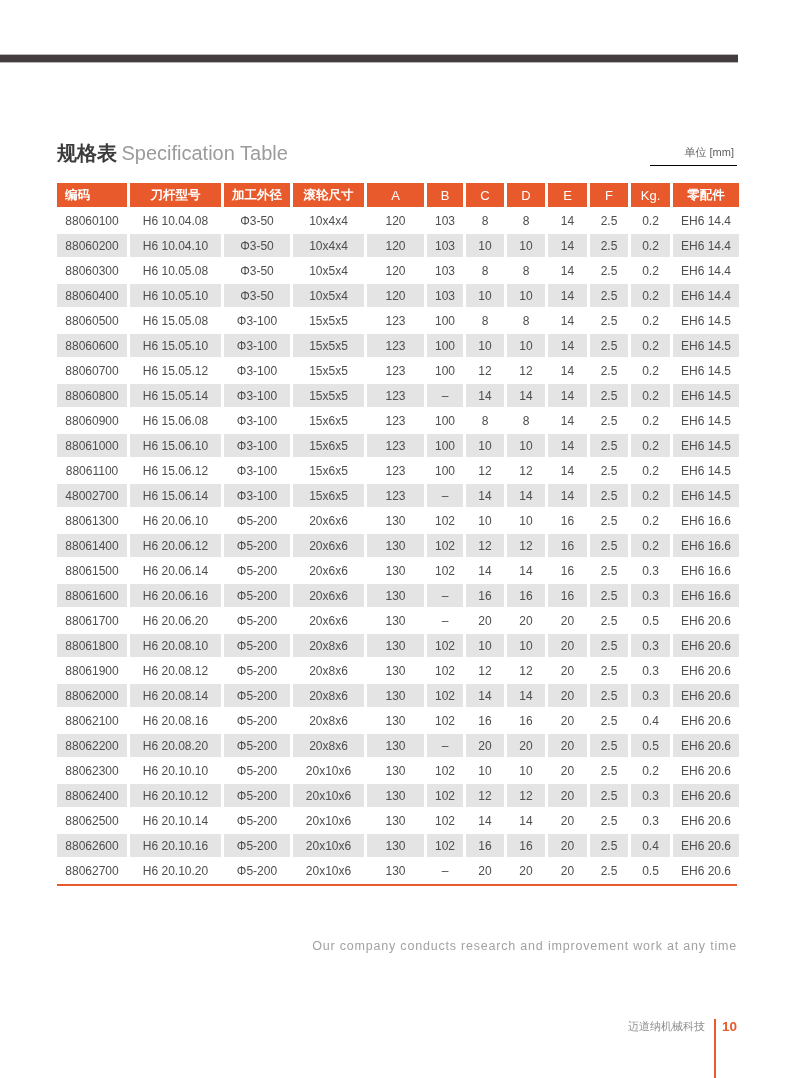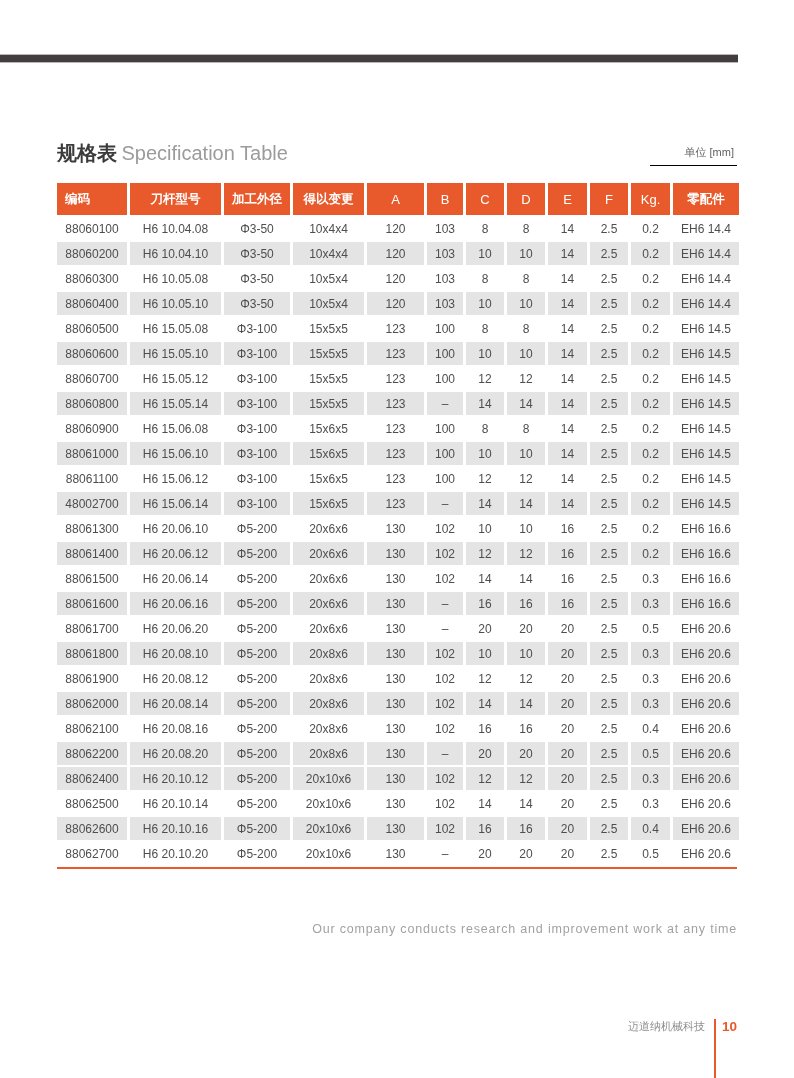--- a/index.html
+++ b/index.html
@@ -32,21 +32,21 @@
     border-bottom:1px solid #000000;
   }
   
   table.spec{
     table-layout:fixed;
     width:686px;margin:15px 0 0 -3px;
     border-collapse:separate;border-spacing:3px 2px;
   }
   table.spec th{
     background:#e8592b;color:#ffffff;
-    height:32px;font-size:13px;font-weight:400;
+    height:24px;font-size:13px;font-weight:400;
     text-align:center;padding:0;overflow:hidden;white-space:nowrap;
   }
   table.spec th.cjk{font-weight:700;font-size:12.5px;}
   table.spec th.first{text-align:left;padding-left:8px;}
   table.spec td{
     height:23px;font-size:12px;color:#4e4e4e;
     text-align:center;padding:0;overflow:hidden;white-space:nowrap;
     background:#ffffff;
   }
   table.spec tr.stripe td{background:#e4e4e4;}
@@ -94,21 +94,21 @@
         <col style="width:39px">
           <col style="width:38px">
           <col style="width:39px">
           <col style="width:66px">
       </colgroup>
       <thead>
         <tr>
             <th class="cjk first">编码</th>
             <th class="cjk">刀杆型号</th>
             <th class="cjk">加工外径</th>
-            <th class="cjk">得以变更</th>
+            <th class="cjk">滚轮尺寸</th>
             <th>A</th>
             <th>B</th>
             <th>C</th>
             <th>D</th>
             <th>E</th>
             <th>F</th>
             <th>Kg.</th>
             <th class="cjk">零配件</th>
           </tr>
       </thead>
@@ -414,20 +414,34 @@
             <td>20x8x6</td>
             <td>130</td>
             <td>–</td>
             <td>20</td>
             <td>20</td>
             <td>20</td>
             <td>2.5</td>
             <td>0.5</td>
             <td>EH6 20.6</td>
           </tr>
+          <tr>
+            <td>88062300</td>
+            <td>H6 20.10.10</td>
+            <td>Φ5-200</td>
+            <td>20x10x6</td>
+            <td>130</td>
+            <td>102</td>
+            <td>10</td>
+            <td>10</td>
+            <td>20</td>
+            <td>2.5</td>
+            <td>0.2</td>
+            <td>EH6 20.6</td>
+          </tr>
           <tr class="stripe">
             <td>88062400</td>
             <td>H6 20.10.12</td>
             <td>Φ5-200</td>
             <td>20x10x6</td>
             <td>130</td>
             <td>102</td>
             <td>12</td>
             <td>12</td>
             <td>20</td>

